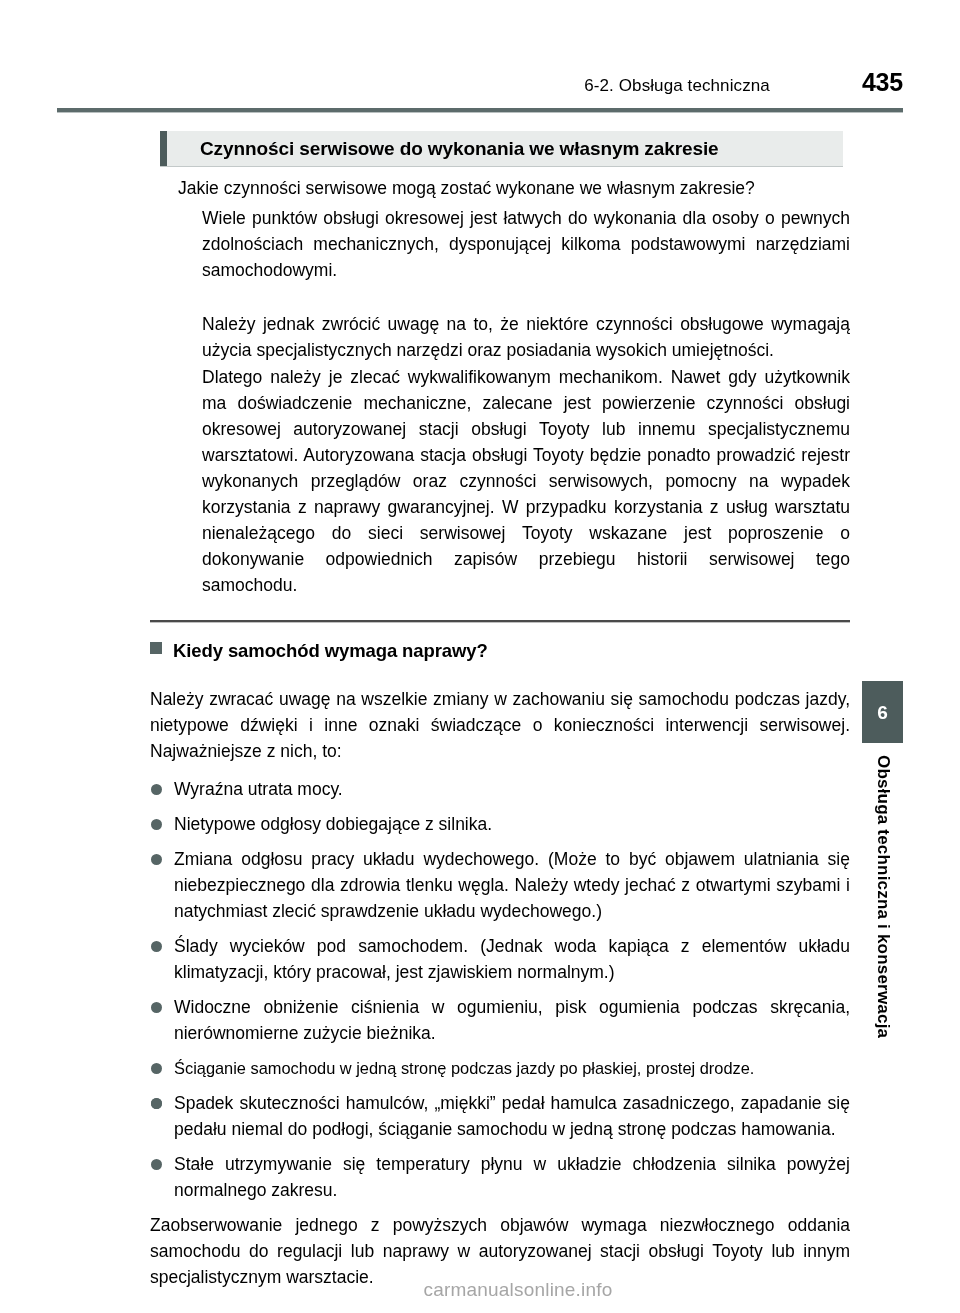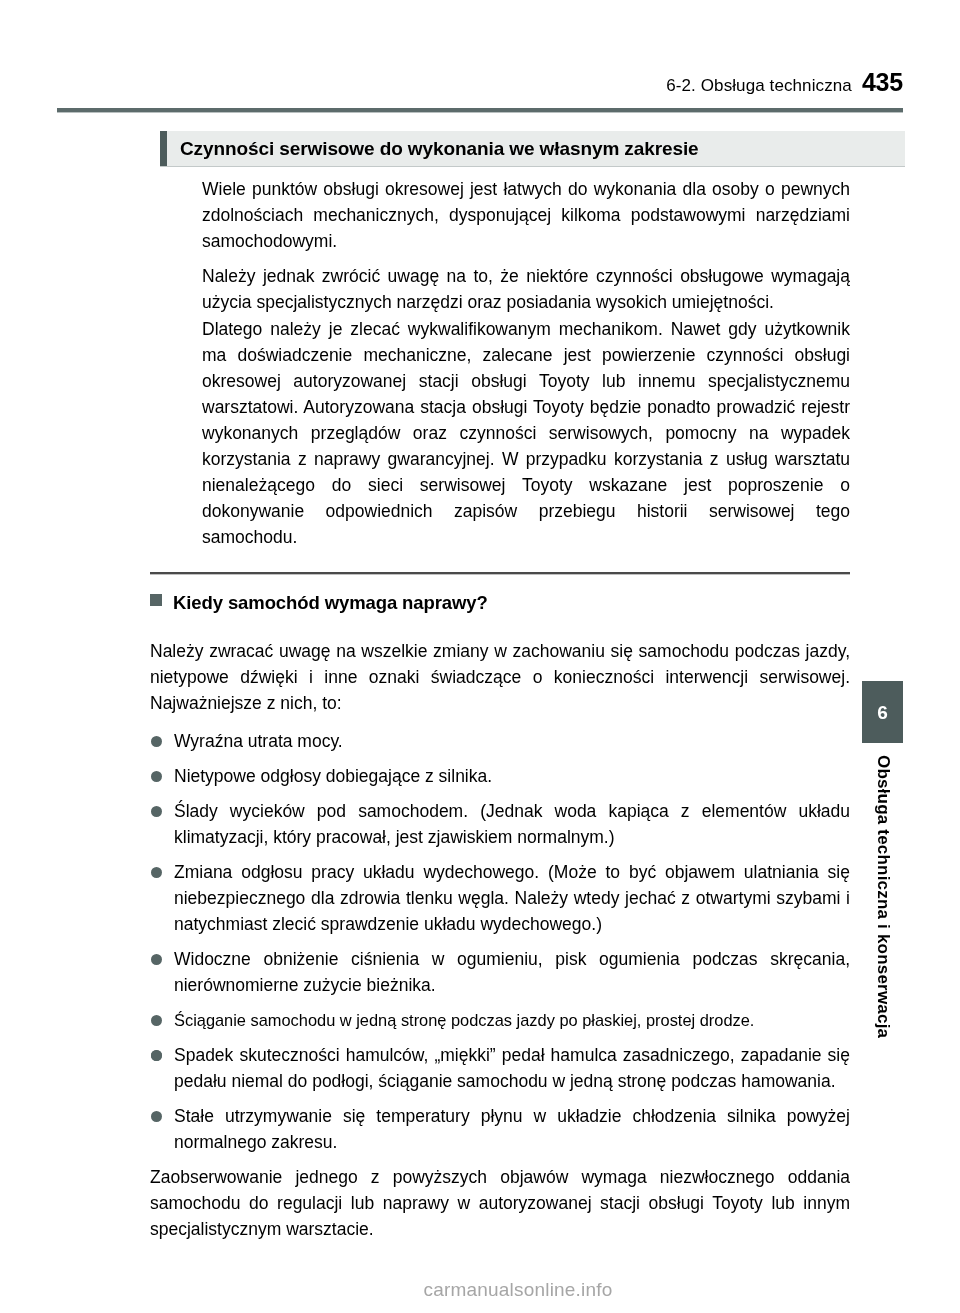--- a/index.html
+++ b/index.html
@@ -25,54 +25,56 @@
   .header {
     position: absolute;
     left: 0;
     right: 0;
     top: 68px;
     height: 34px;
     display: flex;
     align-items: baseline;
     justify-content: flex-end;
     padding-right: 57px;
+    gap: 48px;
   }
   .header-crumb {
     font-size: 17px;
     letter-spacing: 0.1px;
     color: #000;
     white-space: nowrap;
   }
   .header-pagenum {
     font-size: 25px;
     font-weight: bold;
-    margin-left: 10px;
+    margin-left: 44px;
     letter-spacing: -0.2px;
   }
   .header-rule {
     position: absolute;
     left: 57px;
     right: 57px;
     top: 108px;
     height: 4px;
     background: #5c6b6b;
     border-bottom: 1px solid #b9c0c0;
   }
 
   
   .section-box {
     position: absolute;
     left: 160px;
     top: 131px;
-    width: 745px;
+    width: 683px;
     height: 35px;
     background: #e9eceb;
     display: flex;
     align-items: center;
     box-shadow: 0 1px 0 0 #c3c9c9;
+    gap: 20px;
   }
   .section-box-accent {
     width: 7px;
     height: 35px;
     background: #4d5c5c;
     flex: 0 0 auto;
   }
   .section-box-title {
     font-size: 19px;
     font-weight: bold;
@@ -100,21 +102,21 @@
     margin-left: 52px;
     margin-right: 0;
   }
   .para {
     font-size: 17.5px;
     line-height: 26px;
     margin: 0 0 1px 0;
     text-align: justify;
   }
   .para.last-of-group {
-    margin-bottom: 9px;
+    margin-bottom: 28px;
   }
 
   hr.divider {
     position: absolute;
     left: 0;
     width: 700px;
     border: 0;
     border-top: 2px solid #4a4a4a;
     border-bottom: 1px solid #bfbfbf;
     margin: 0;
@@ -234,20 +236,21 @@
   </div>
   <div class="header-rule"></div>
 
   <div class="section-box">
     <div class="section-box-accent"></div>
     <div class="section-box-title">Czynności serwisowe do wykonania we własnym zakresie</div>
   </div>
 
   <div class="content">
 
+    <p class="q-line">Jakie czynności serwisowe mogą zostać wykonane we własnym zakresie?</p>
 
     <div class="indent-block">
       <p class="para last-of-group">Wiele punktów obsługi okresowej jest łatwych do wykonania dla osoby o pewnych zdolnościach mechanicznych, dysponującej kilkoma podstawowymi narzędziami samochodowymi.</p>
       <p class="para">Należy jednak zwrócić uwagę na to, że niektóre czynności obsługowe wymagają użycia specjalistycznych narzędzi oraz posiadania wysokich umiejętności.</p>
       <p class="para">Dlatego należy je zlecać wykwalifikowanym mechanikom. Nawet gdy użytkownik ma doświadczenie mechaniczne, zalecane jest powierzenie czynności obsługi okresowej autoryzowanej stacji obsługi Toyoty lub innemu specjalistycznemu warsztatowi. Autoryzowana stacja obsługi Toyoty będzie ponadto prowadzić rejestr wykonanych przeglądów oraz czynności serwisowych, pomocny na wypadek korzystania z naprawy gwarancyjnej. W przypadku korzystania z usług warsztatu nienależącego do sieci serwisowej Toyoty wskazane jest poproszenie o dokonywanie odpowiednich zapisów przebiegu historii serwisowej tego samochodu.</p>
     </div>
 
     <hr class="divider" style="position:relative; margin-top:22px; margin-bottom:17px;">
 
     <div class="subhead">
@@ -261,25 +264,25 @@
       <li class="bullet-item">
         <span class="bullet-dot"></span>
         <span>Wyraźna utrata mocy.</span>
       </li>
       <li class="bullet-item">
         <span class="bullet-dot"></span>
         <span>Nietypowe odgłosy dobiegające z silnika.</span>
       </li>
       <li class="bullet-item">
         <span class="bullet-dot"></span>
+        <span>Zmiana odgłosu pracy układu wydechowego. (Może to być objawem ulatniania się niebezpiecznego dla zdrowia tlenku węgla. Należy wtedy jechać z otwartymi szybami i natychmiast zlecić sprawdzenie układu wydechowego.)</span>
+      </li>
+      <li class="bullet-item">
+        <span class="bullet-dot"></span>
         <span>Ślady wycieków pod samochodem. (Jednak woda kapiąca z elementów układu klimatyzacji, który pracował, jest zjawiskiem normalnym.)</span>
-      </li>
-      <li class="bullet-item">
-        <span class="bullet-dot"></span>
-        <span>Zmiana odgłosu pracy układu wydechowego. (Może to być objawem ulatniania się niebezpiecznego dla zdrowia tlenku węgla. Należy wtedy jechać z otwartymi szybami i natychmiast zlecić sprawdzenie układu wydechowego.)</span>
       </li>
       <li class="bullet-item">
         <span class="bullet-dot"></span>
         <span>Widoczne obniżenie ciśnienia w ogumieniu, pisk ogumienia podczas skręcania, nierównomierne zużycie bieżnika.</span>
       </li>
       <li class="bullet-item">
         <span class="bullet-dot"></span>
         <span style="font-size:16.4px;">Ściąganie samochodu w jedną stronę podczas jazdy po płaskiej, prostej drodze.</span>
       </li>
       <li class="bullet-item">

